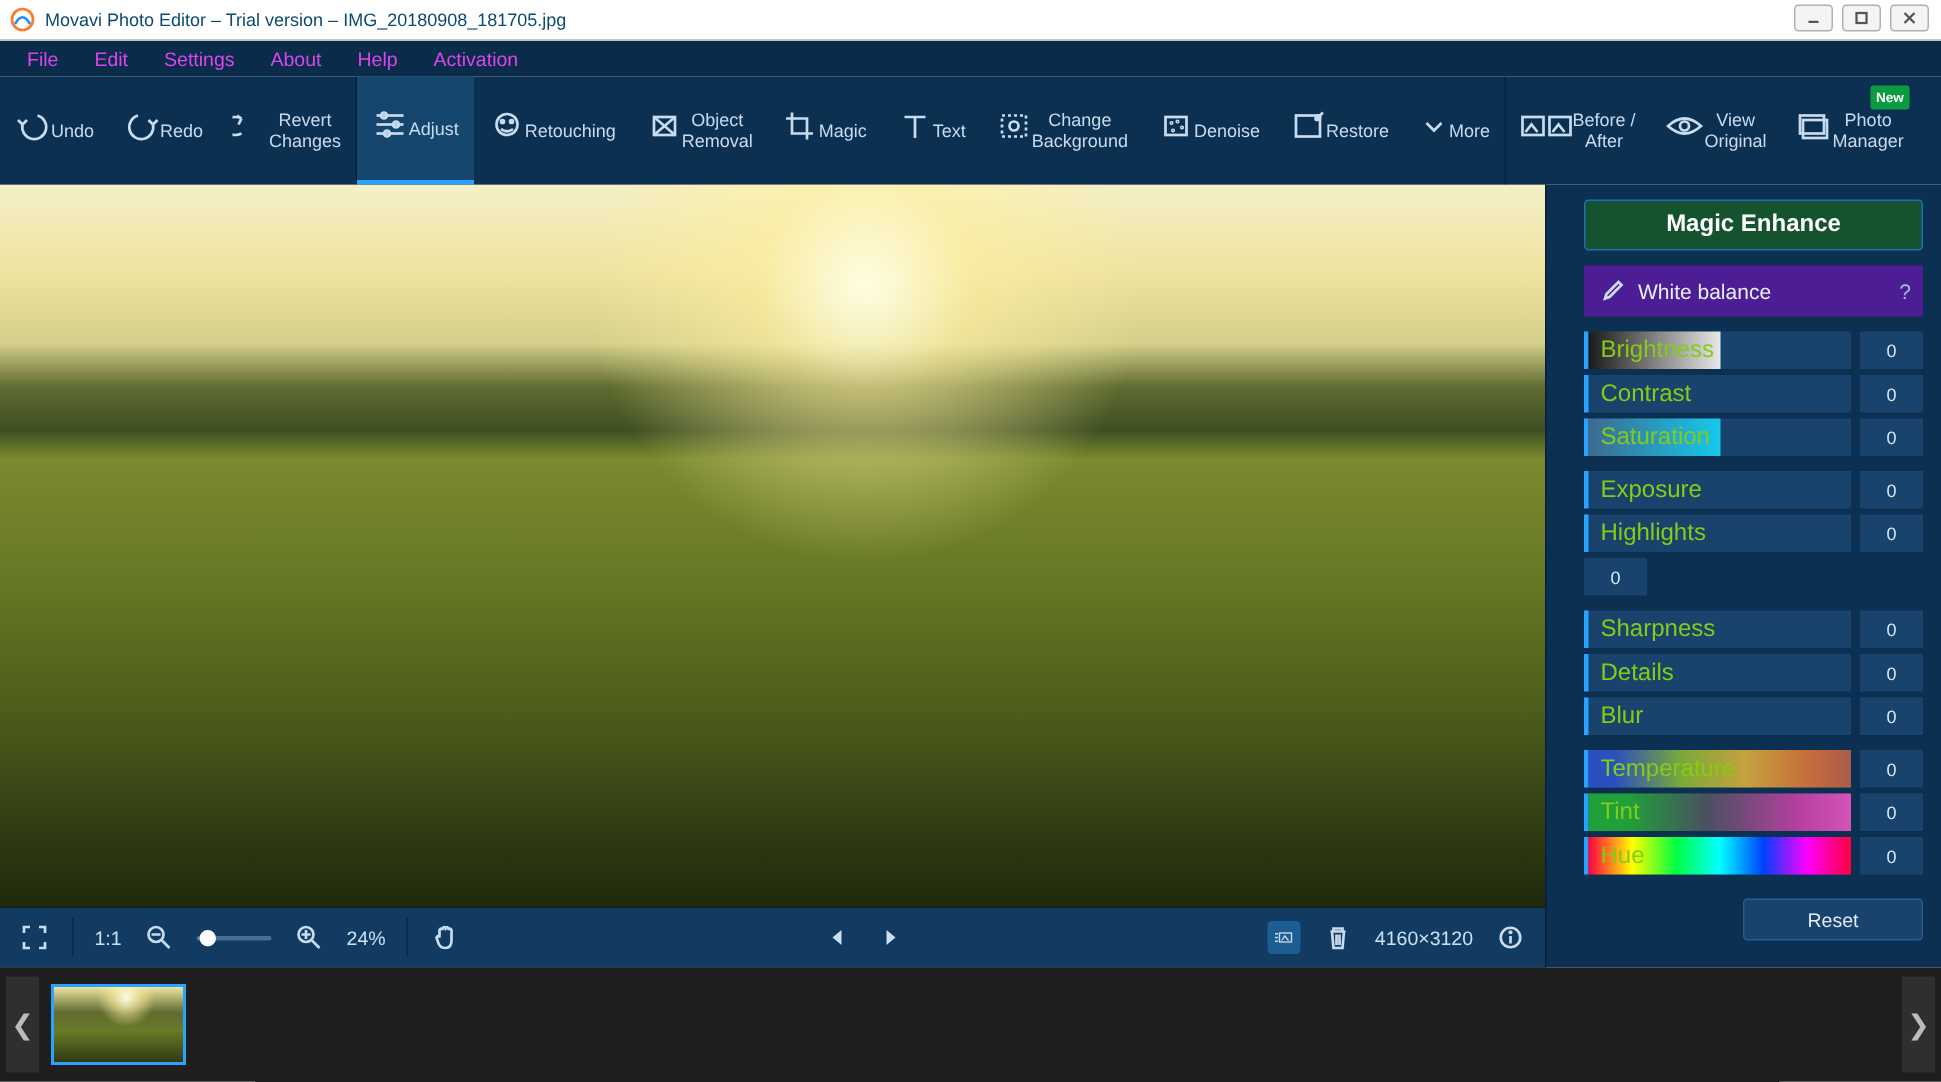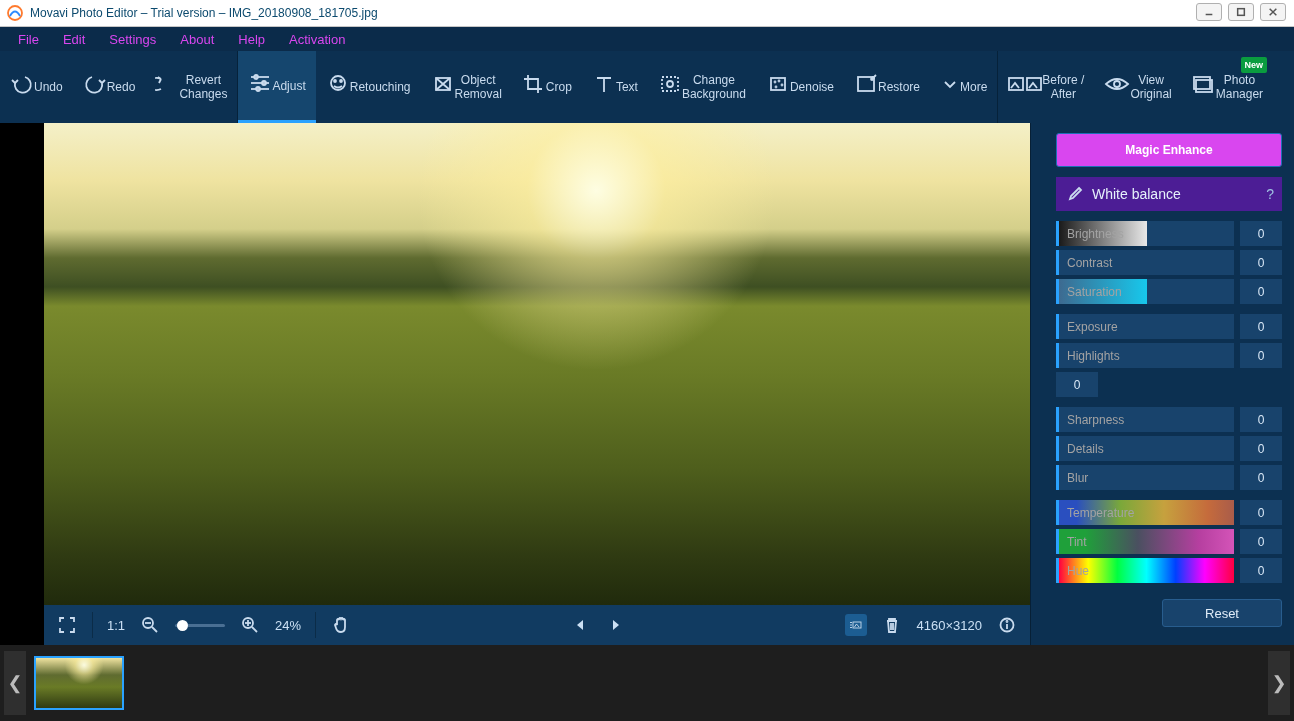--- a/index.html
+++ b/index.html
@@ -17,49 +17,49 @@
 .toolbar { height:72px; background:#0c3051; display:flex; }
 .tbtn { color:#c9dbee; display:flex; flex-direction:row; align-items:center; justify-content:center; padding:0 10px; min-width:60px; cursor:pointer; font-size:12px; line-height:14px; text-align:center; position:relative;}
 .tbtn.active { background:#15466e; border-bottom:3px solid #2aa2ff;}
 .tbtn .ticon { height:26px; display:flex; align-items:center; justify-content:center; margin-bottom:6px; font-size:20px; }
 .tbtn .tlabel { white-space:pre-line; }
 .tdivider { width:1px; background:#06223a; }
 .tbtn.right { min-width:70px;}
 .new-badge { position:absolute; top:6px; right:6px; background:#0a9c3f; color:#fff; font-size:9px; padding:1px 4px; border-radius:2px; font-weight:bold;}
 
 .main { display:flex; height:calc(100% - 27px - 24px - 72px - 76px); }
-.canvas-wrap { flex:1; background:#000; display:flex; flex-direction:column;padding-left:44px; }
+.canvas-wrap { flex:1; background:#000; display:flex; flex-direction:column; }
 .viewport { flex:1; position:relative; overflow:hidden;}
 
 .photo {
   position:absolute; inset:0;
   background:
     radial-gradient(circle at 56% 14%, rgba(255,255,230,0.95) 0%, rgba(255,240,160,0.6) 10%, rgba(255,220,120,0) 26%),
     linear-gradient(to bottom, #f4f0c8 0%, #efe3a0 12%, #d4cf8a 22%, #5f6b30 28%, #3e4f22 34%, #7a8a2d 38%, #6a7b26 52%, #4e5e1c 72%, #2f3a12 90%, #202a0c 100%);
 }
 .scrollbar-v { width:14px; background:#0c3051; border-left:1px solid #072036;}
 
 .viewbar { height:40px; background:#113b61; display:flex; align-items:center; color:#cbe0f4; padding:0 12px; gap:14px; font-size:13px;}
 .viewbar .sep { width:1px; height:26px; background:#0b2c48;}
 .vicon { width:22px; height:22px; display:flex; align-items:center; justify-content:center; cursor:pointer; }
 .zoom-track { width:50px; height:3px; background:#4a6f93; position:relative; border-radius:2px;}
 .zoom-knob { width:11px; height:11px; border-radius:50%; background:#fff; position:absolute; top:-4px; left:2px;}
 .spacer { flex:1;}
 .viewbar .iconbtn { padding:4px; border-radius:3px;}
 .iconbtn.active { background:#1c5d92;}
 
 .sidepanel { width:250px; background:#0c3051; color:#d9e8f7; display:flex; flex-direction:column; padding:10px 12px 6px 12px; gap:10px; overflow-y:auto;}
-.magic-btn { height:34px; border:1px solid #1e6fb6; background:#d946ef; color:#fff; font-weight:bold; font-size:12px; border-radius:3px; display:flex; align-items:center; justify-content:center; cursor:pointer;text-align:right;}
+.magic-btn { height:34px; border:1px solid #1e6fb6; background:#14532d; color:#fff; font-weight:bold; font-size:16px; border-radius:3px; display:flex; align-items:center; justify-content:center; cursor:pointer;text-align:right;}
 .section-head { display:flex; align-items:center; background:#4c1d95; height:34px; padding:0 8px; font-size:14px; color:#e6f1fb;}
 .section-head .sicon { width:22px; display:flex; justify-content:center; margin-right:6px;}
 .section-head .help { margin-left:auto; color:#9ec1e2; cursor:pointer;}
 .slider-group { display:flex; flex-direction:column; gap:4px;}
 .slider-row { display:flex; align-items:center; gap:6px; height:25px;}
 .slider-box { flex:1; background:#18436c; height:25px; display:flex; align-items:center; position:relative; border-left:3px solid #2aa2ff;}
-.slider-box .sname { position:absolute; left:8px; font-size:12px; color:#a3a3a3; z-index:2;}
+.slider-box .sname { position:absolute; left:8px; font-size:16px; color:#84cc16; z-index:2;}
 .slider-fill { position:absolute; left:0; top:0; bottom:0; width:50%;}
 .val-box { width:42px; height:25px; background:#18436c; display:flex; align-items:center; justify-content:center; font-size:12px; color:#d9e8f7;}
 .grad-bw { background:linear-gradient(to right,#1a1a1a,#e8e8e8);}
 .grad-sat { background:linear-gradient(to right,#3d6a90,#17c8ec);}
 .grad-temp { background:linear-gradient(to right,#2a4fbf 0%,#2a4fbf 10%,#7aa83a 35%,#c6a13e 60%,#c56b3c 85%,#a95c4a 100%);}
 .grad-tint { background:linear-gradient(to right,#1fa03a 0%,#1fa03a 15%,#4a5060 45%,#b63fa0 80%,#d454b8 100%);}
 .grad-hue  { background:linear-gradient(to right,#ff0040,#ffff00,#00ff40,#00ffff,#0040ff,#ff00ff,#ff0040);}
 .reset-btn { align-self:flex-end; width:120px; height:28px; background:#18436c; border:1px solid #285d8e; color:#e0ecf8; font-size:13px; border-radius:3px; margin-top:6px; cursor:pointer;}
 
 .filmstrip { height:76px; background:#1e1e1e; display:flex; align-items:center; padding:0 4px; position:relative;}
@@ -171,21 +171,21 @@
       </span>
     <span class="tlabel">Object
 Removal</span>
   </div>
   <div class="tbtn">
     <span class="ticon">
         <svg width="24" height="22" viewBox="0 0 24 22">
           <path d="M6 2 L6 16 L20 16 M2 6 L16 6 L16 20"></path>
         </svg>
       </span>
-    <span class="tlabel">Crop</span>
+    <span class="tlabel">Magic</span>
   </div>
   <div class="tbtn">
     <span class="ticon">
         <svg width="24" height="22" viewBox="0 0 24 22">
           <path d="M5 5 L19 5 M12 5 L12 19"></path>
         </svg>
       </span>
     <span class="tlabel">Text</span>
   </div>
   <div class="tbtn">

